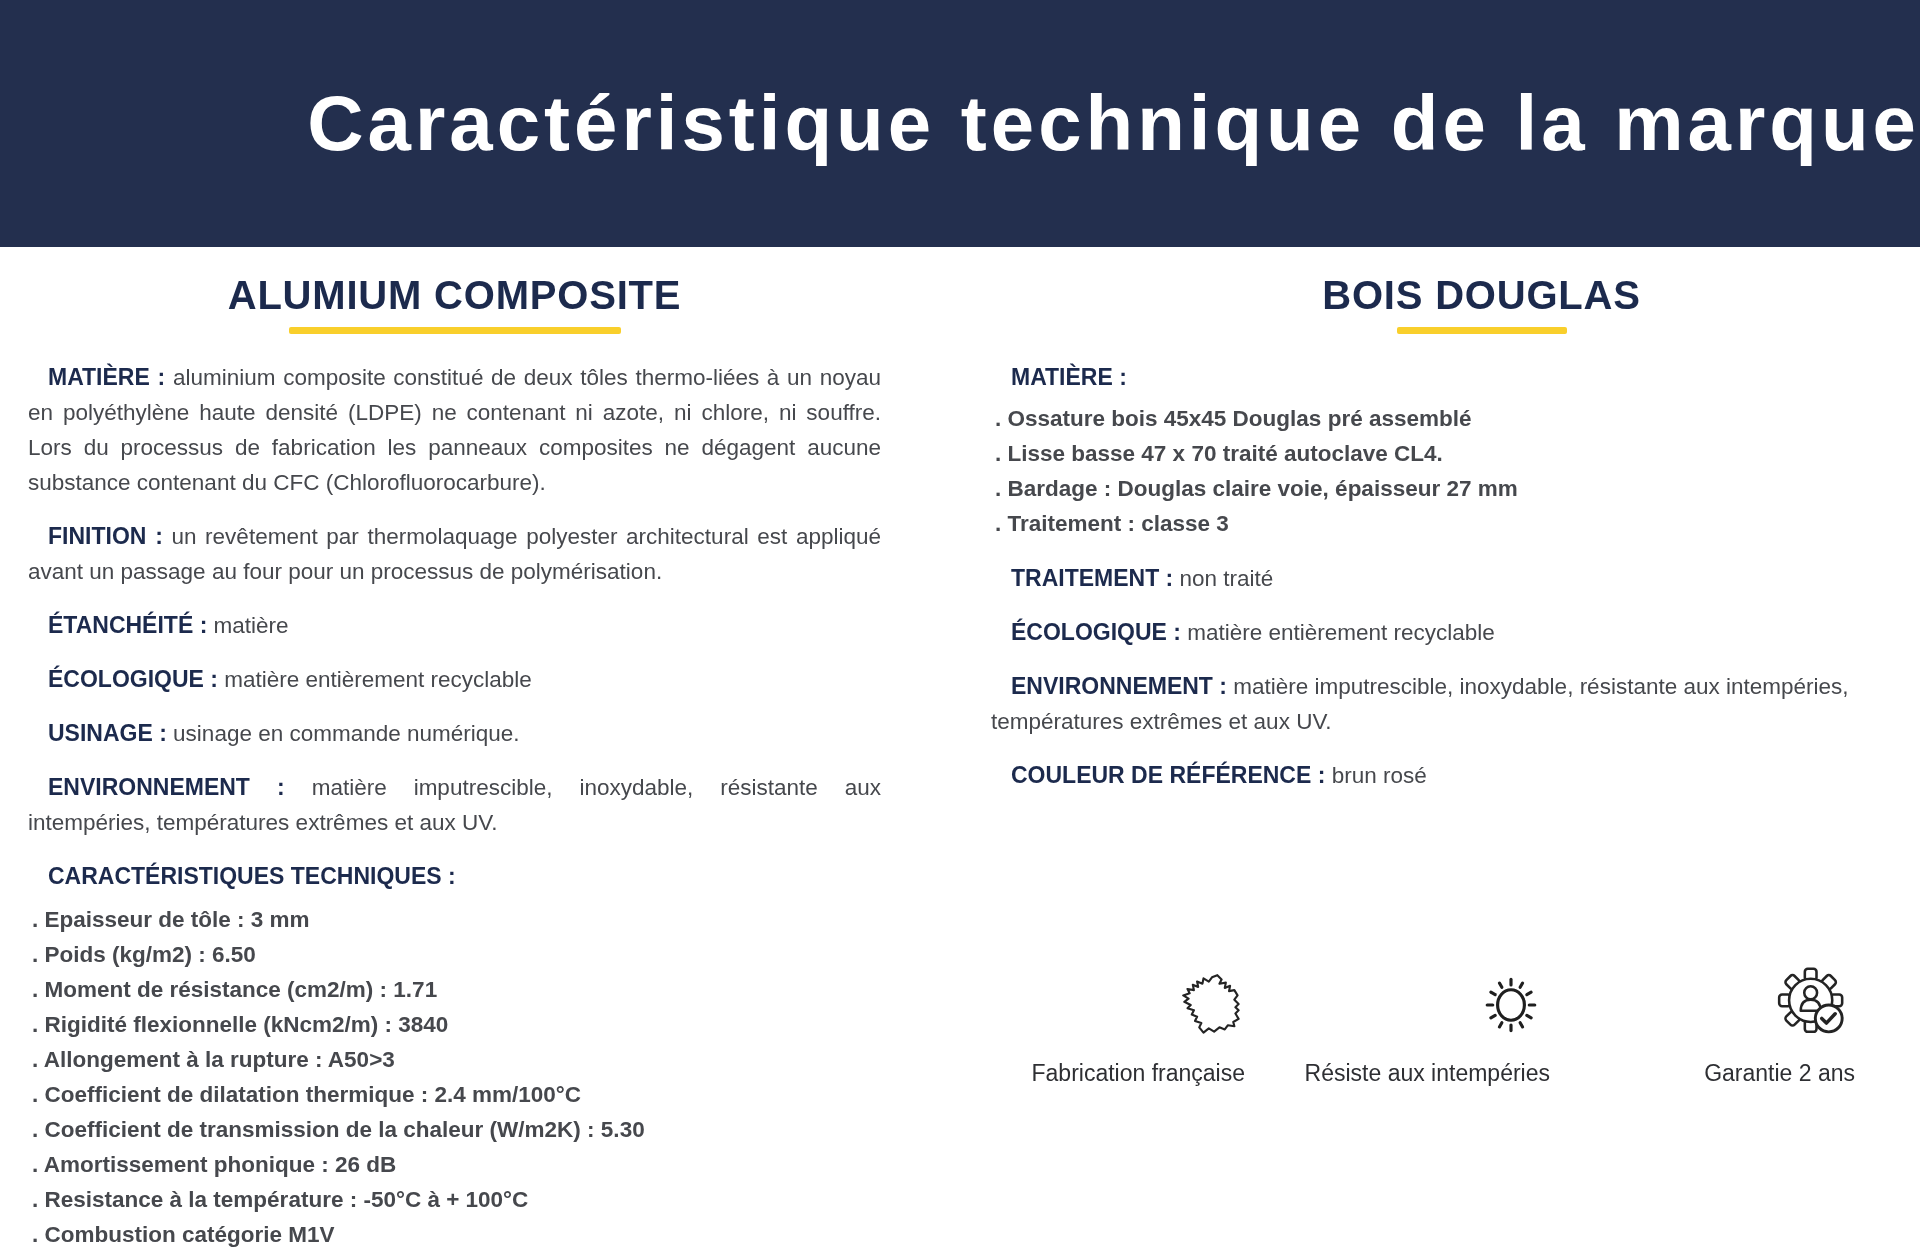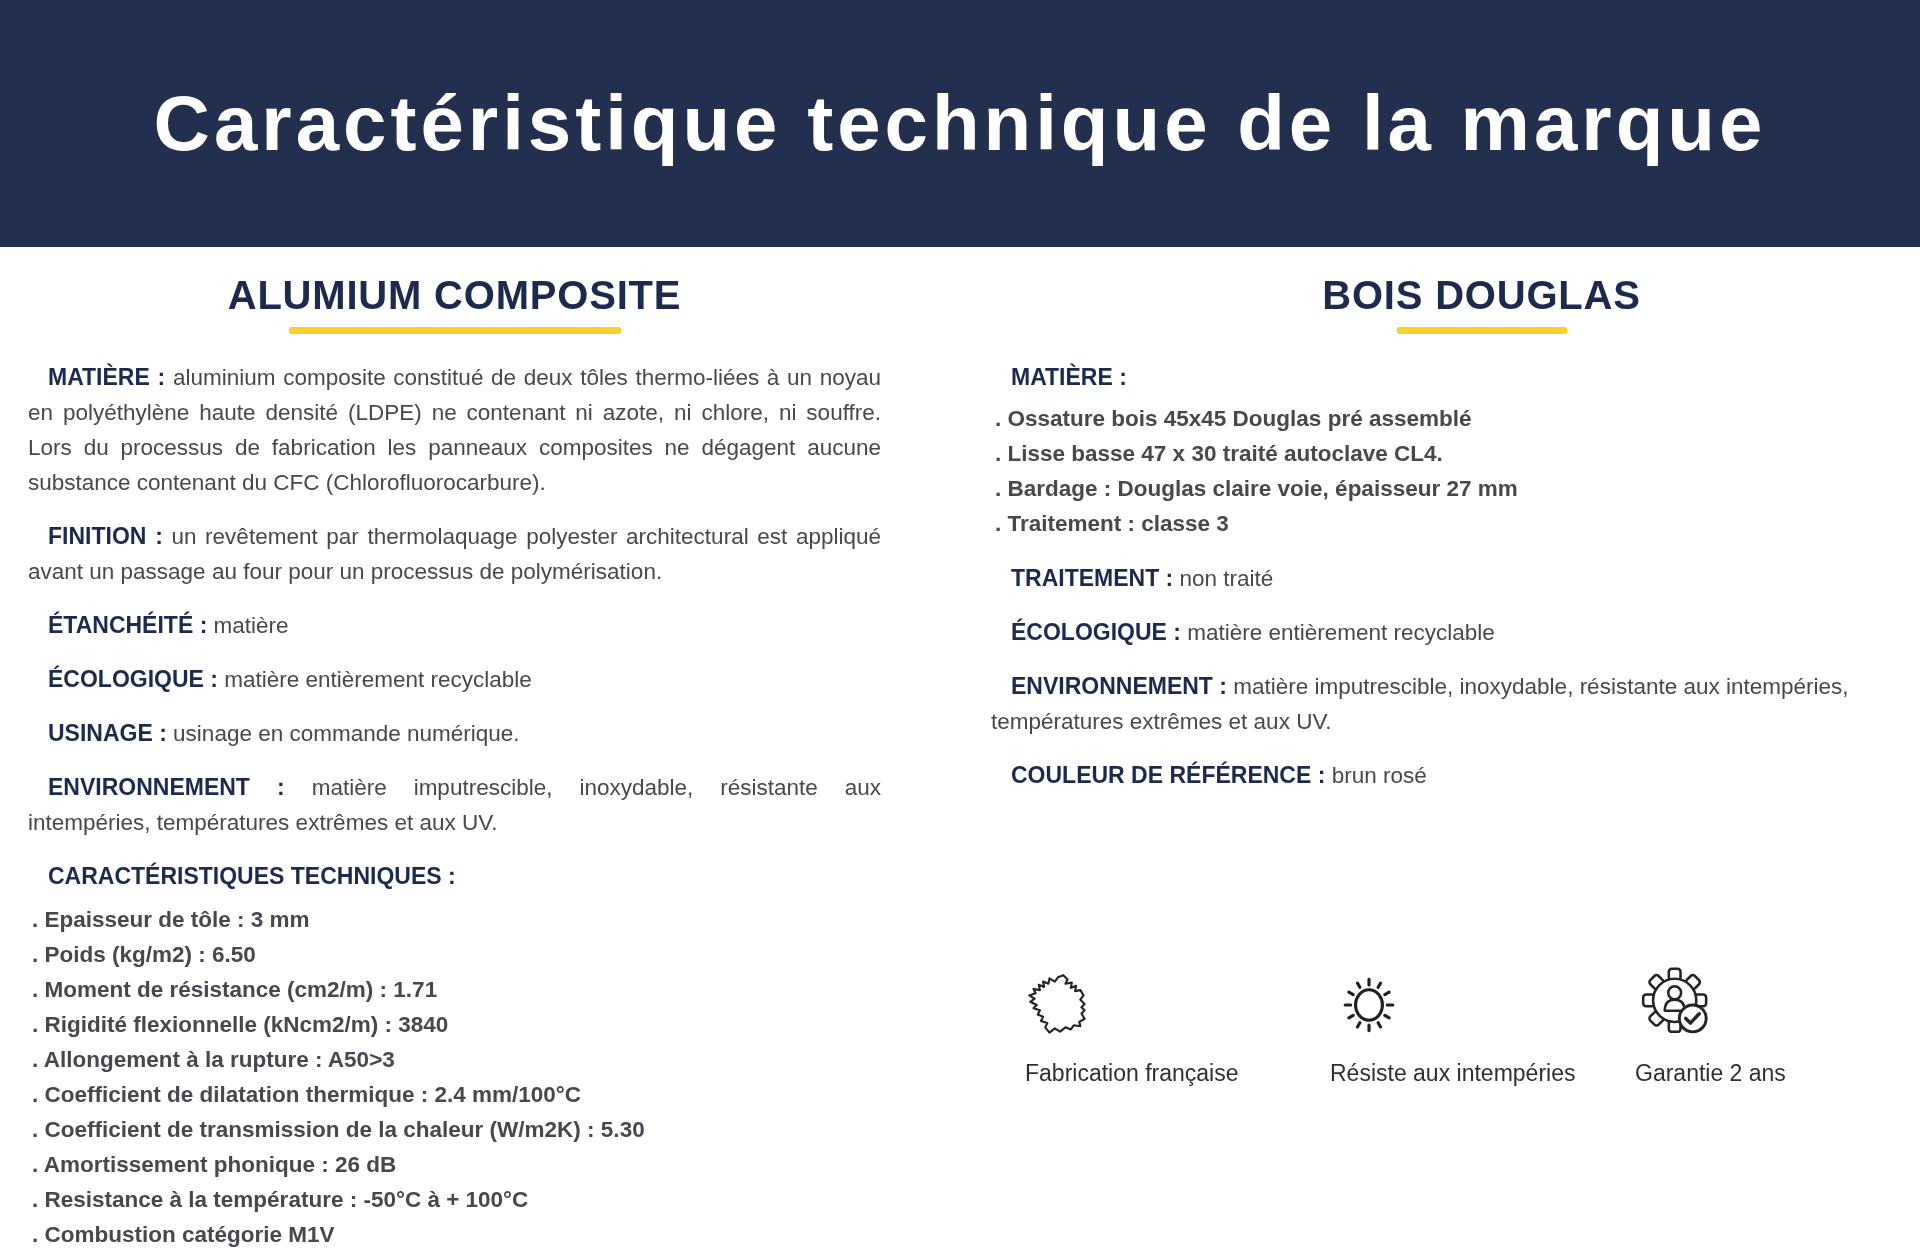--- a/index.html
+++ b/index.html
@@ -9,21 +9,21 @@
     background: #ffffff;
     font-family: "Liberation Sans", sans-serif;
     color: #46484D;
     overflow: hidden;
   }
   .banner {
     height: 247px;
     background: #232F4E;
     display: flex;
     align-items: center;
-    justify-content: center;
+    justify-content: flex-end;
   }
   .banner h1 {
     margin: 0;
     color: #ffffff;
     font-size: 78px;
     font-weight: 700;
     letter-spacing: 4px;
     white-space: nowrap;
   }
   .content {
@@ -76,21 +76,21 @@
   .badges {
     display: flex;
     gap: 85px;
     padding-left: 34px;
     margin-top: 165px;
   }
   .badge {
     width: 220px;
     display: flex;
     flex-direction: column;
-    align-items: flex-start;
+    align-items: flex-end;
   }
   .icon-box {
     height: 94px;
     display: flex;
     align-items: center;
     justify-content: center;
   }
   .badge-label {
     margin-top: 8px;
     font-size: 23px;
@@ -143,21 +143,21 @@
 
   <section class="col-right">
     <div class="heading-wrap">
       <h2>BOIS DOUGLAS</h2>
       <div class="accent-bar w-right"></div>
     </div>
 
     <p class="section" style="margin-bottom:6px"><span class="label">MATIÈRE :</span></p>
     <ul class="dotlist">
       <li>. Ossature bois 45x45 Douglas pré assemblé</li>
-      <li>. Lisse basse 47 x 30 traité autoclave CL4.</li>
+      <li>. Lisse basse 47 x 70 traité autoclave CL4.</li>
       <li>. Bardage : Douglas claire voie, épaisseur 27 mm</li>
       <li>. Traitement : classe 3</li>
     </ul>
 
     <p class="section" style="margin-top:20px"><span class="label">TRAITEMENT :</span> <span>non traité</span></p>
 
     <p class="section"><span class="label">ÉCOLOGIQUE :</span> <span>matière entièrement recyclable</span></p>
 
     <p class="section"><span class="label">ENVIRONNEMENT :</span> <span>matière imputrescible, inoxydable, résistante aux intempéries, températures extrêmes et aux UV.</span></p>
 

